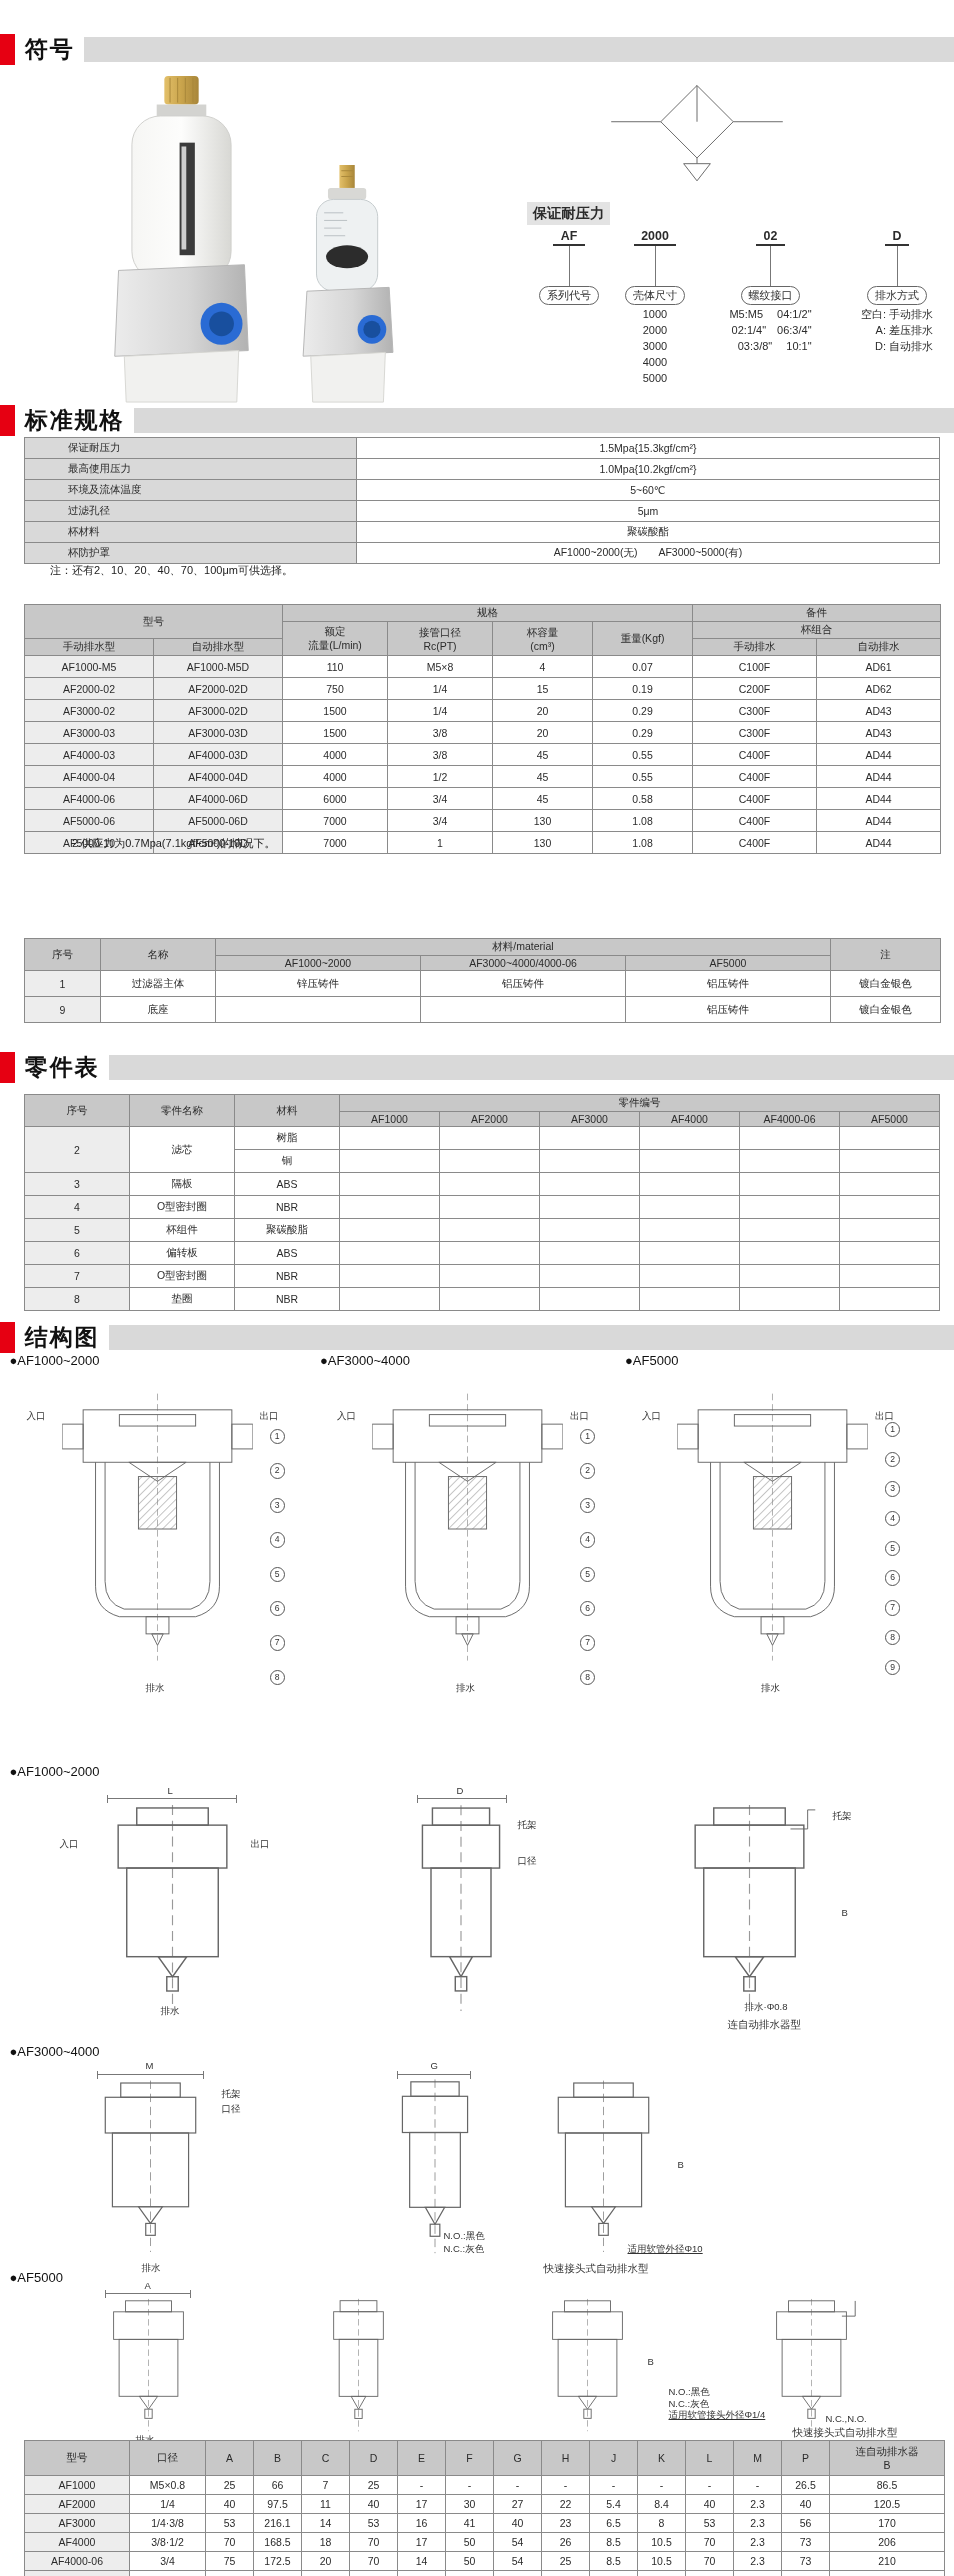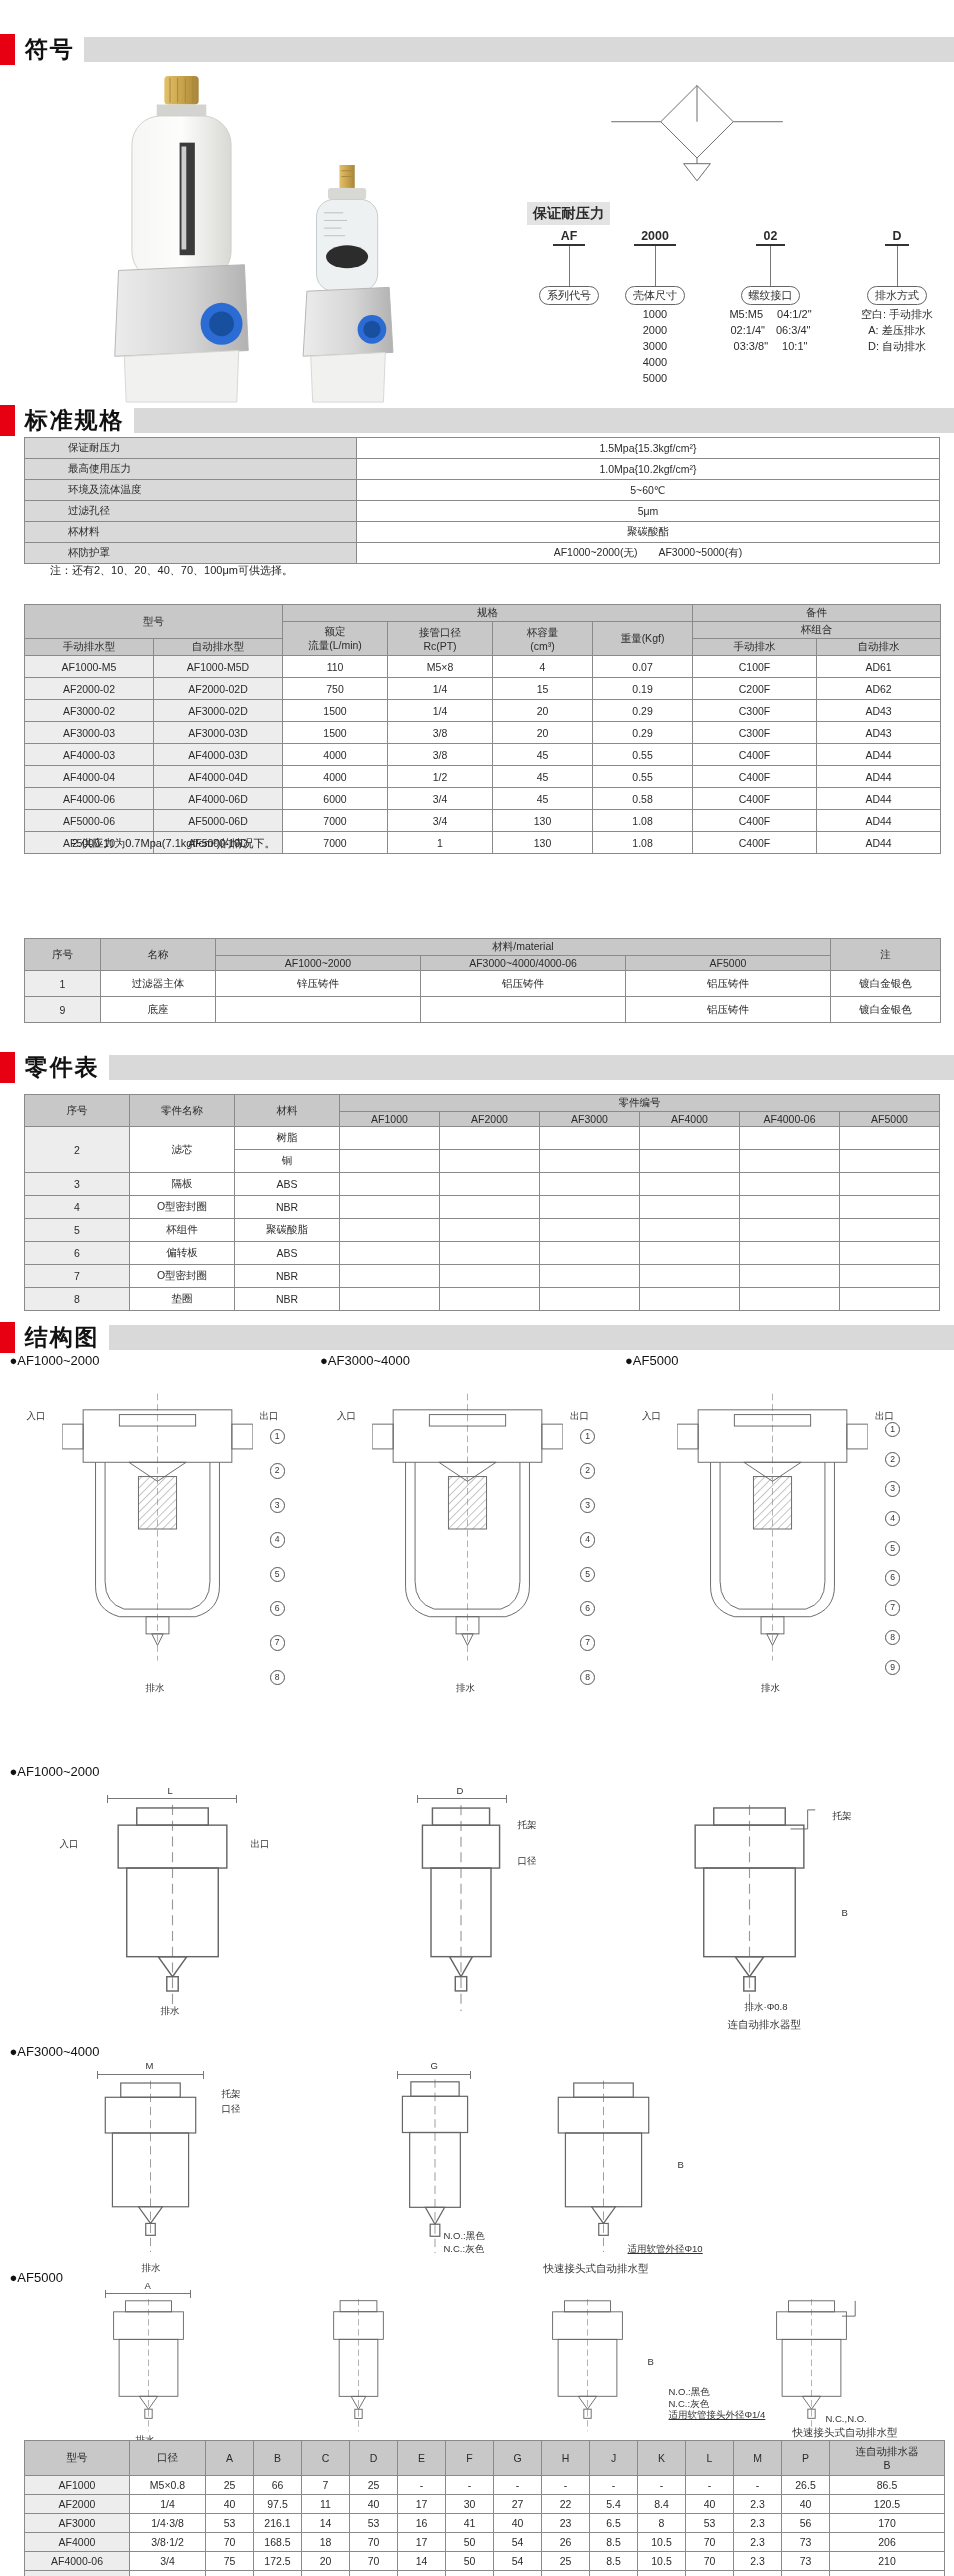--- a/index.html
+++ b/index.html
@@ -34,21 +34,21 @@
   .dim-tbl td{height:16px;}
   .dim-tbl tbody td:first-child{background:#ededed;}
   
   .mcode{position:absolute;left:527px;top:202px;width:425px;}
   .mcode .mtitle{display:inline-block;font-size:14.3px;font-weight:bold;background:#e3e3e3;padding:1.9px 5.7px;margin-bottom:3.8px;}
   .mcols{display:flex;}
   .mcol{display:flex;flex-direction:column;align-items:center;}
   .mcol .code{font-size:12.4px;font-weight:bold;border-bottom:2.9px double #333;padding:0 7.6px 1px;}
   .mcol .vline{width:1px;height:40px;background:#777;}
   .mcol .pill{font-size:11px;border:1px solid #666;border-radius:10.5px;padding:1px 6.7px;white-space:nowrap;}
-  .mcol .opts{margin-top:2.9px;font-size:11px;line-height:1.45;text-align:center;white-space:pre;}
+  .mcol .opts{margin-top:2.9px;font-size:11px;line-height:1.45;text-align:right;white-space:pre;}
   .mc1{width:84px}.mc2{width:88px}.mc3{width:143px}.mc4{width:110px}
   
   .drawline{stroke:#666;fill:none;stroke-width:1;}
   .dash{stroke:#999;stroke-dasharray:7 4;stroke-width:0.8;}
   .ann{position:absolute;font-size:9.5px;color:#333;white-space:nowrap;}
   .blt{position:absolute;font-size:13px;color:#111;}
   .dimletter{position:absolute;font-size:9.5px;color:#333;}
   .callout-col{position:absolute;display:flex;flex-direction:column;}
   .callout-col div{width:13.4px;height:13.4px;border:1px solid #555;border-radius:50%;
       font-size:8.6px;line-height:13.4px;text-align:center;color:#333;background:#fff;}

